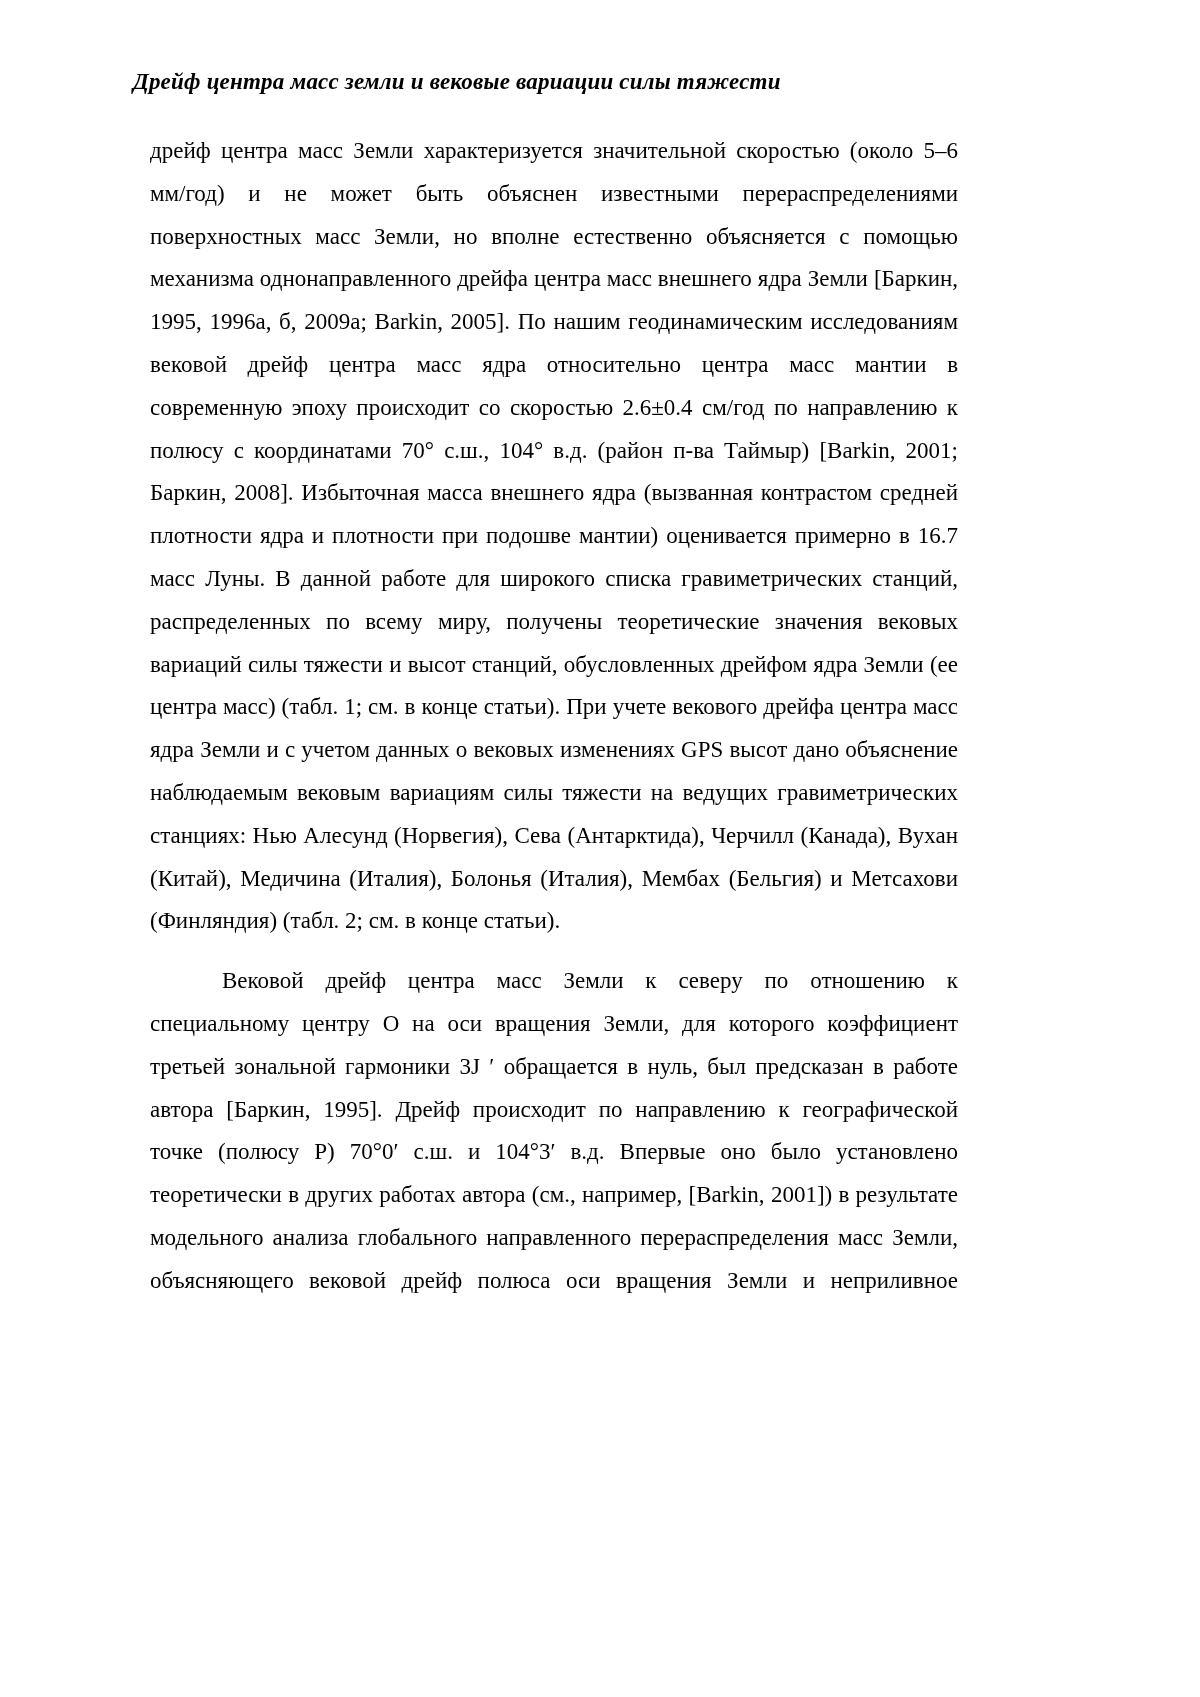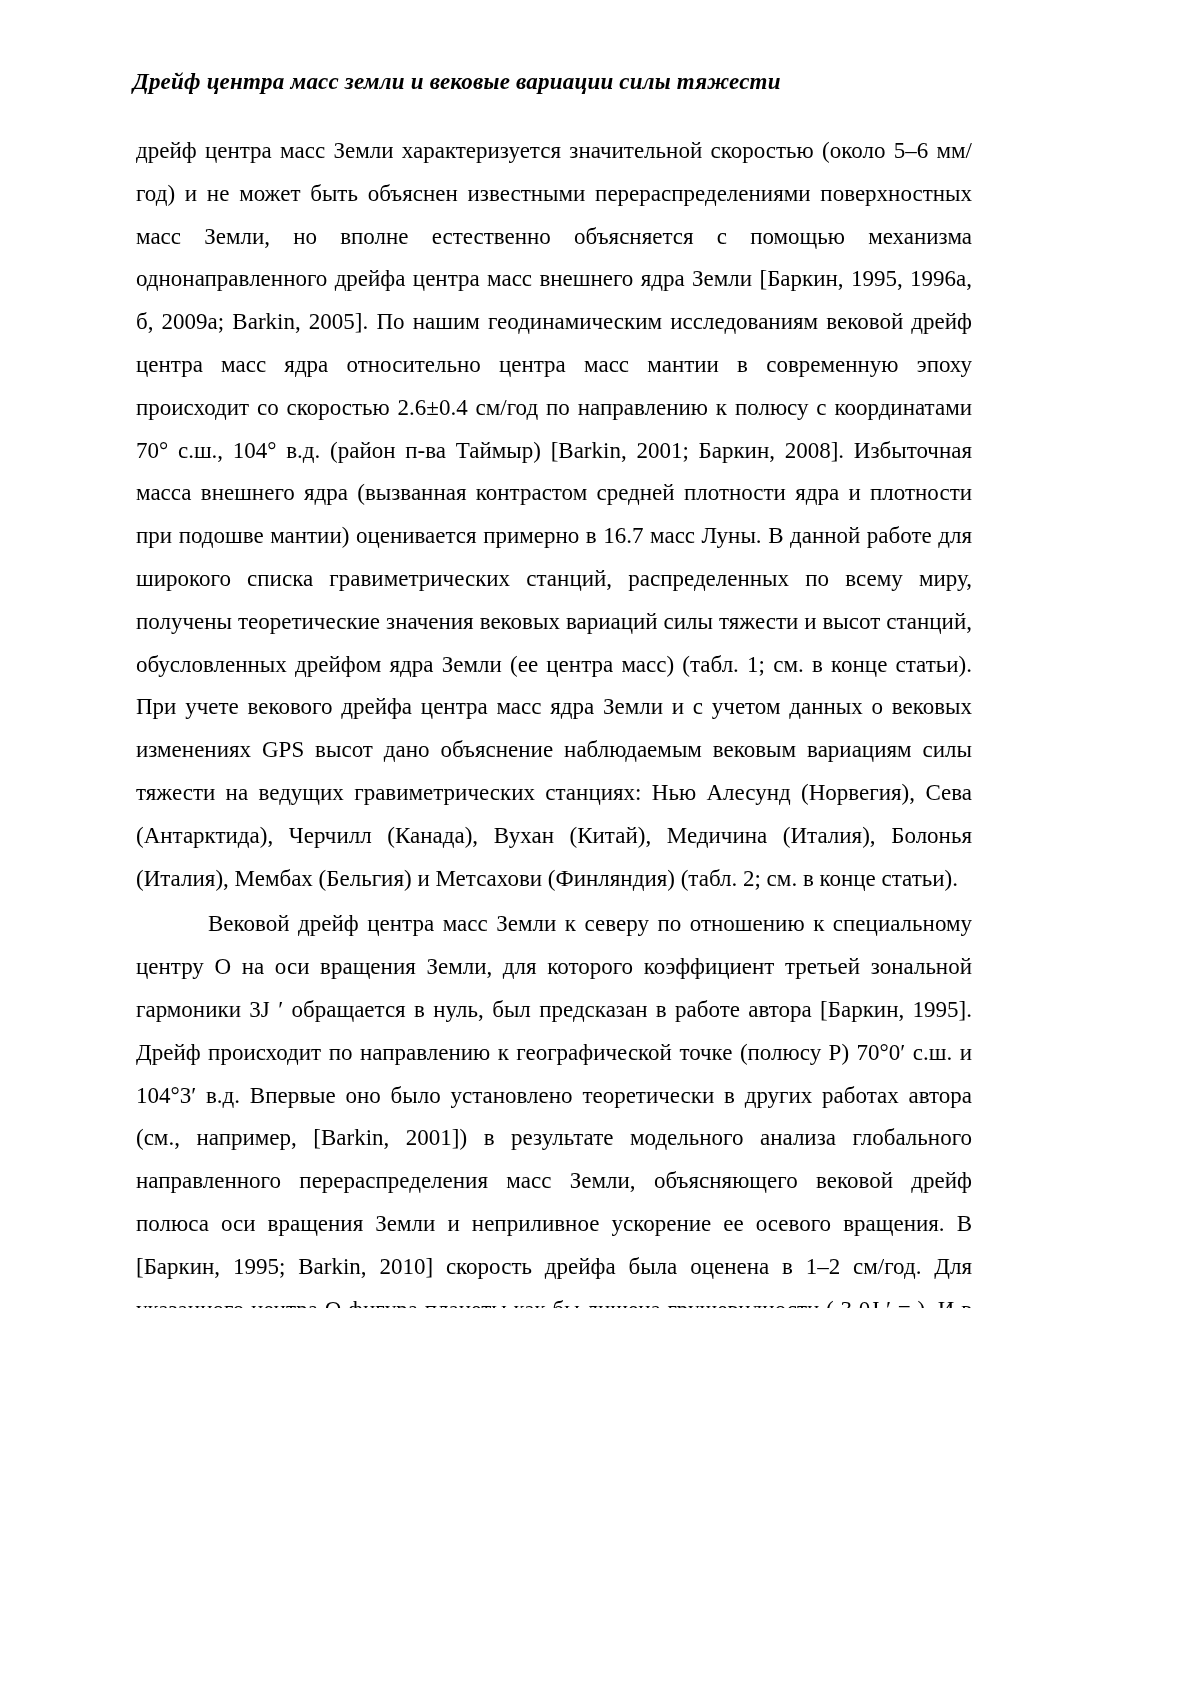--- a/index.html
+++ b/index.html
@@ -27,21 +27,21 @@
   }
   .doc-header {
     font-size: 23px;
     line-height: 28px;
     font-weight: bold;
     font-style: italic;
     margin-bottom: 34px;
     letter-spacing: 0.2px;
   }
   .body-text p {
-    margin: 3px;
+    margin: 17px;
     font-size: 23px;
     line-height: 42.8px;
     text-align: justify;
     text-justify: inter-word;
   }
   .body-text p.para-indent {
     text-indent: 72px;
   }
   .page-number {
     position: absolute;

